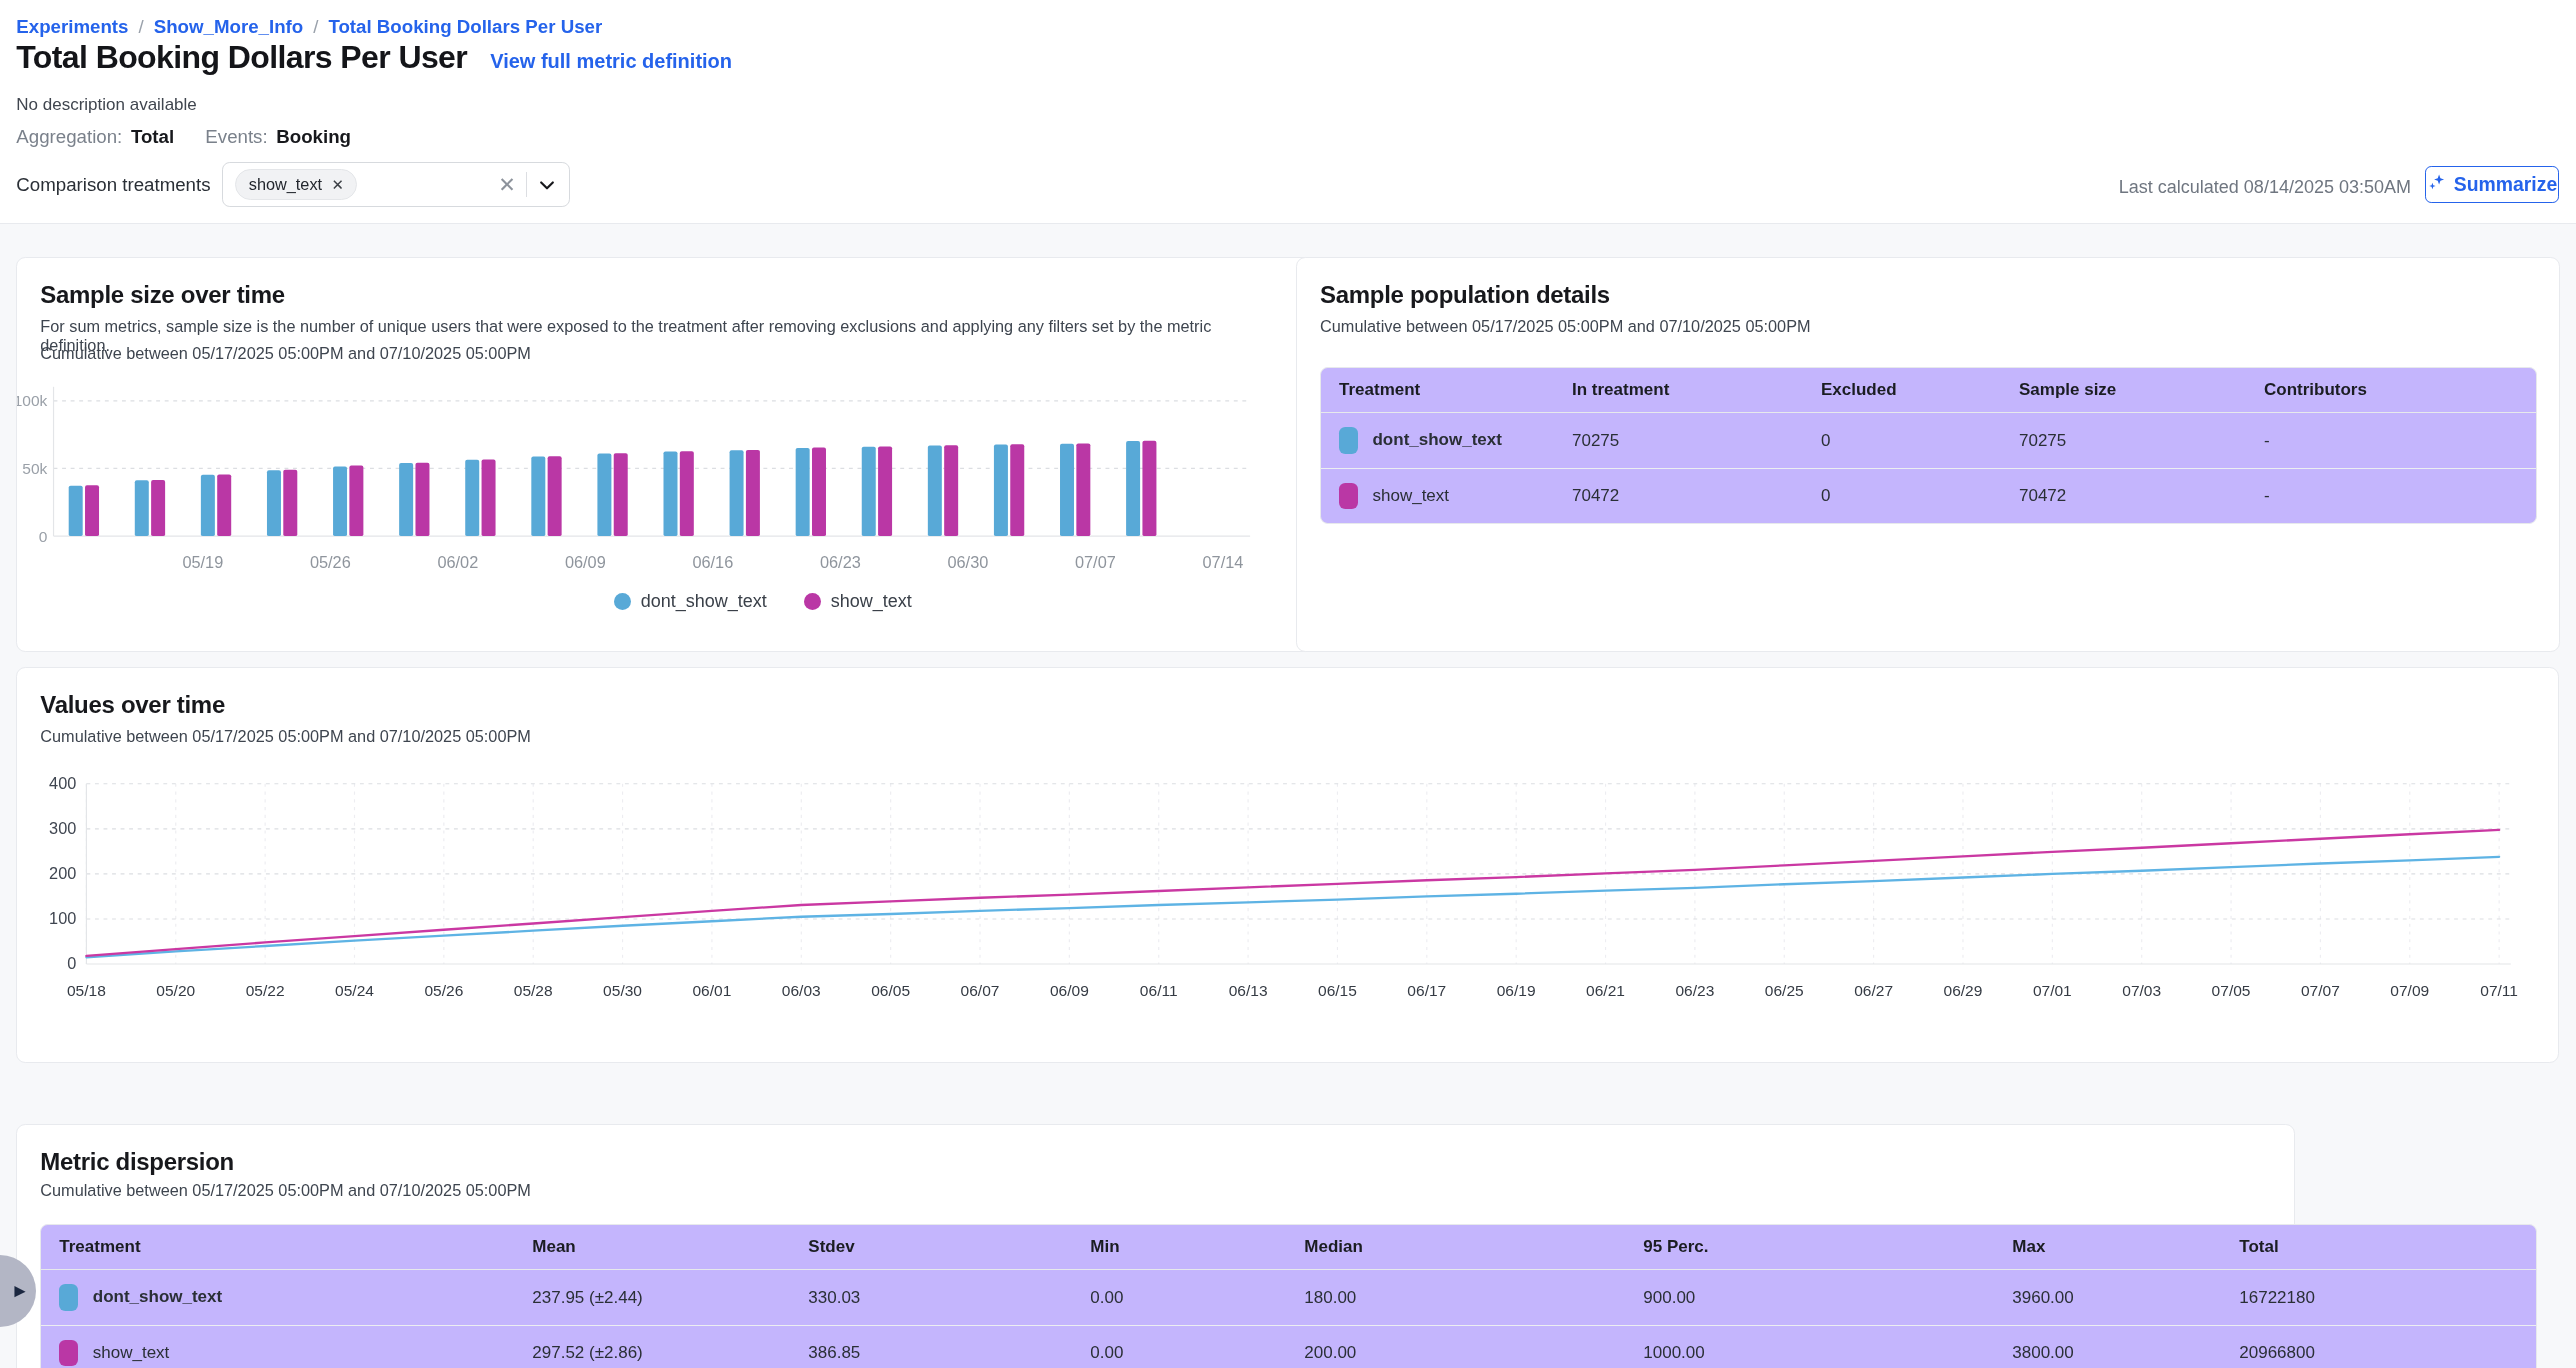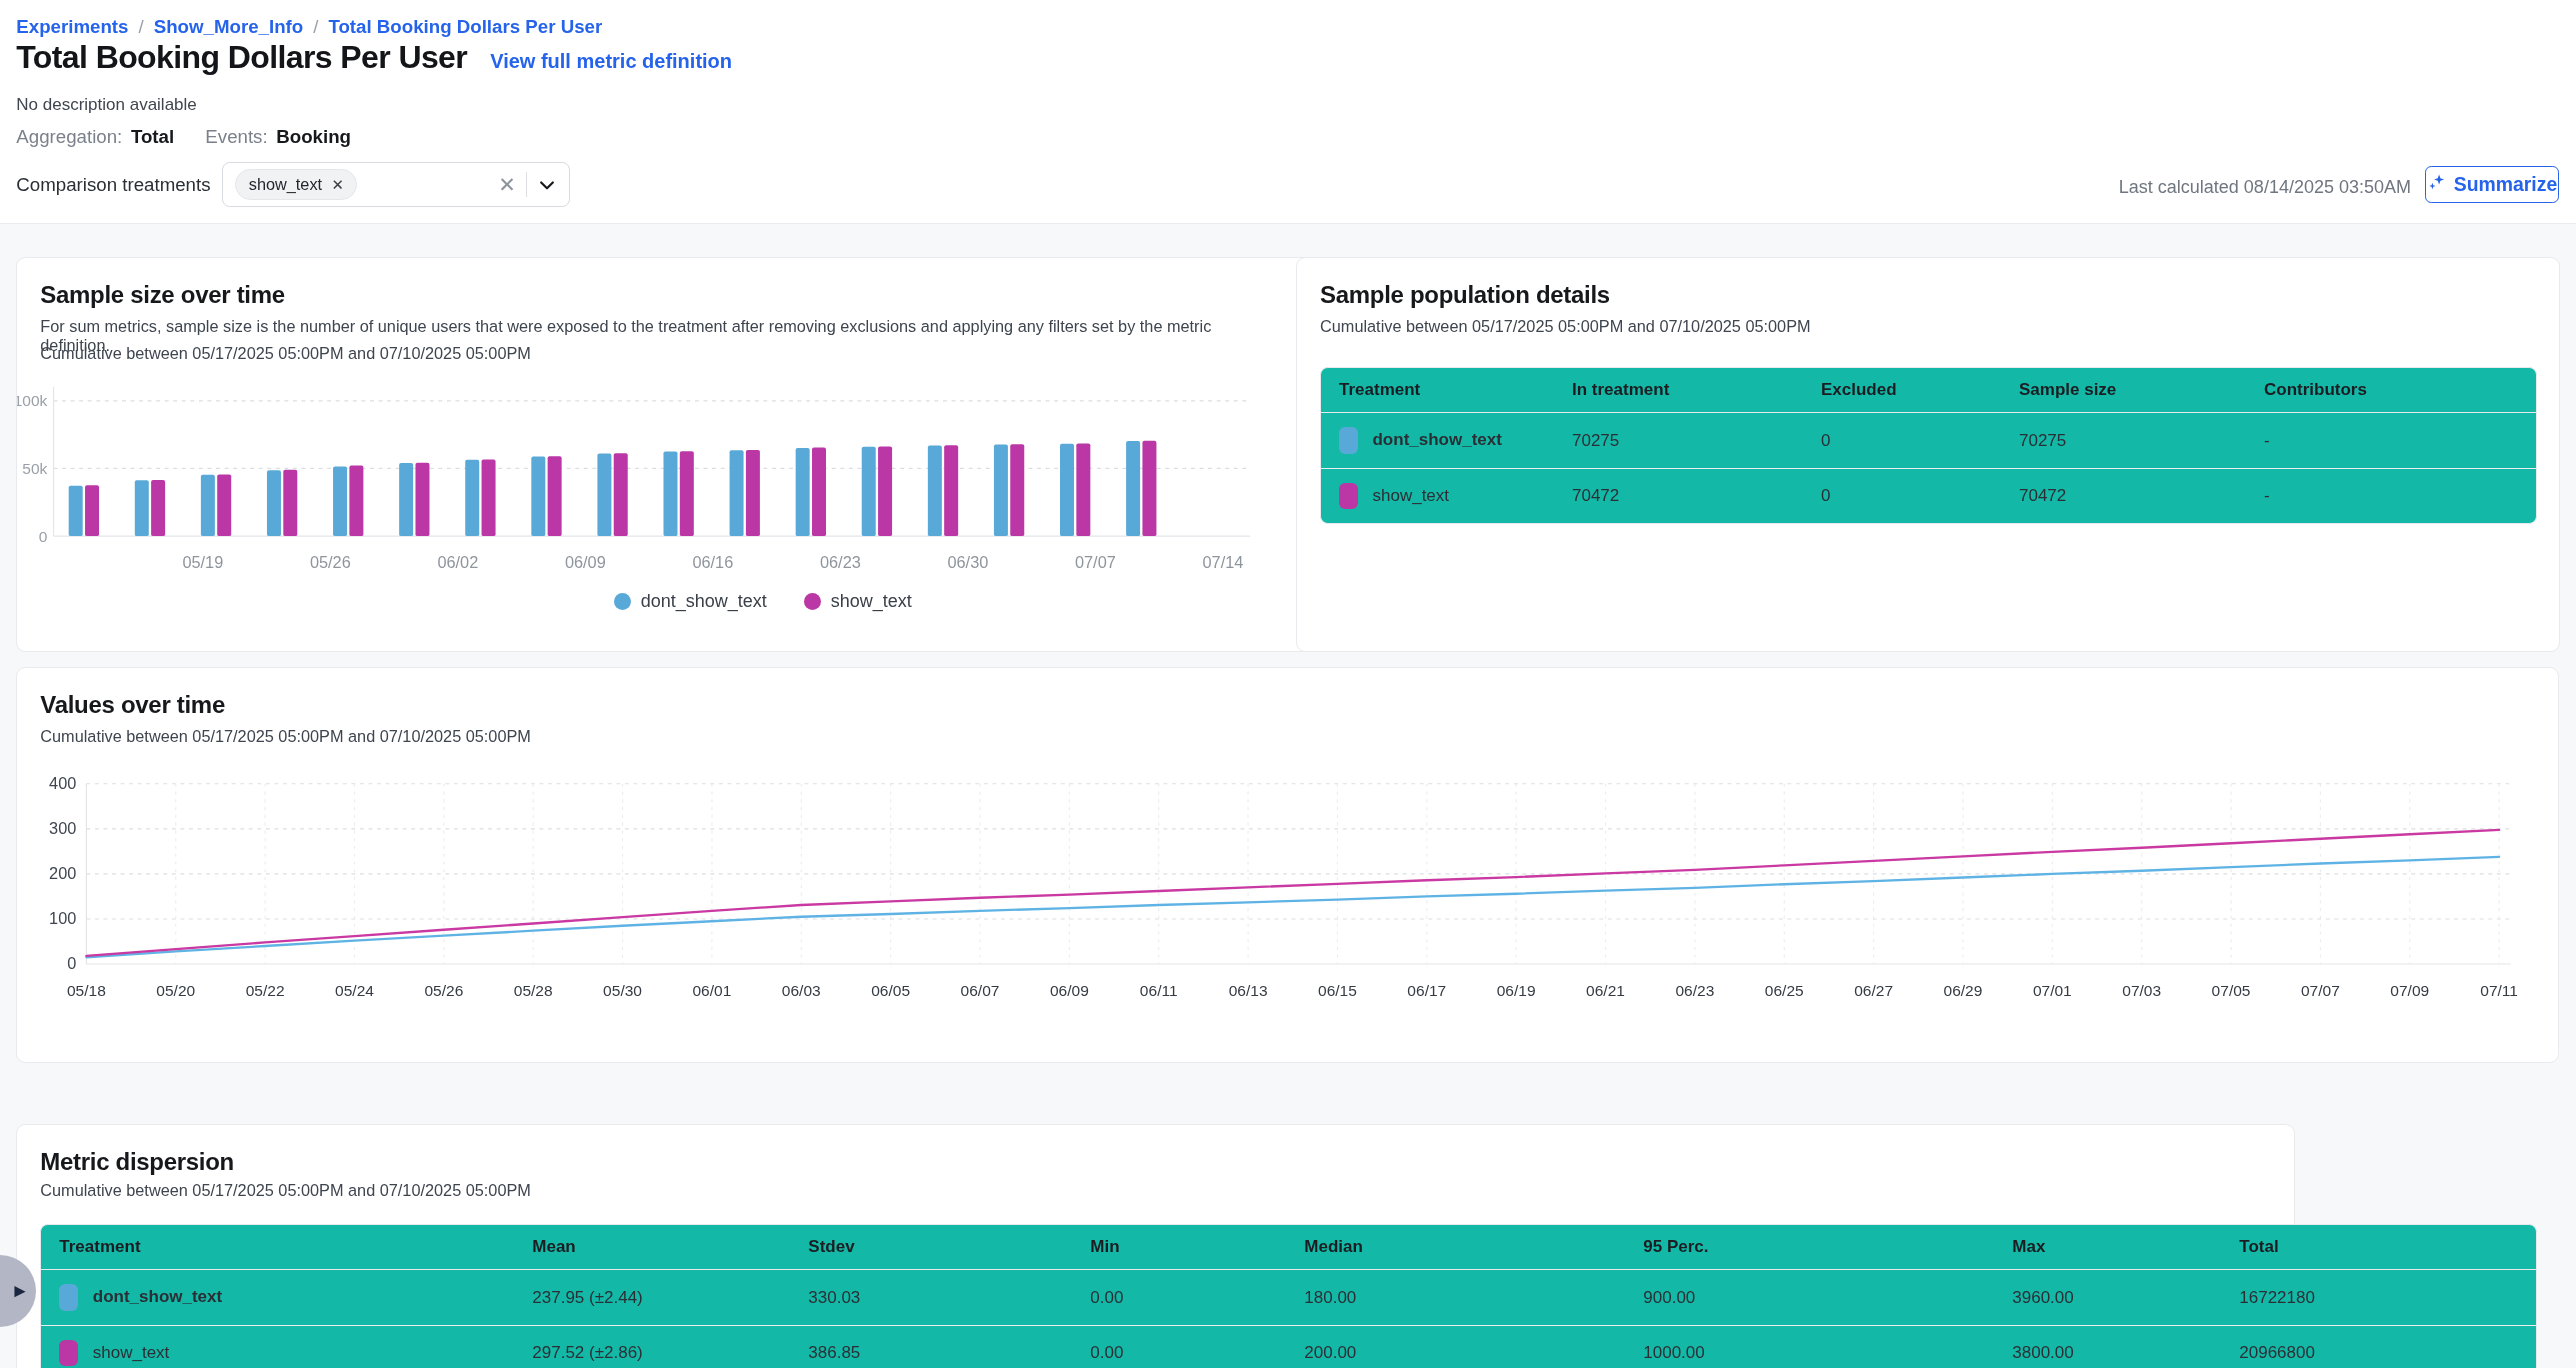--- a/index.html
+++ b/index.html
@@ -47,21 +47,21 @@
   #card-dispersion  { left:16.3px; top:1124px; width:2279px; height:269px; }
   #sample-desc { top:59px; width:1213px; }
   #sample-sub  { top:86px; }
   #pop-sub, #values-sub { top:59px; }
   #disp-sub { top:56px; }
   #bar-chart  { position:absolute; left:0; top:117px; }
   #line-chart { position:absolute; left:0; top:101px; }
   .legend { position:absolute; left:0; right:0; top:333px; display:flex; justify-content:center; gap:37px; }
   .legend-item { display:flex; align-items:center; gap:10px; font-size:18px; color:#3a4049; cursor:pointer; }
   .legend-dot { width:17px; height:17px; border-radius:50%; }
-  .table { position:absolute; border:0.8px solid #e7e9ec; border-radius:7.8px; overflow:hidden; background:#14b8a6; }
+  .table { position:absolute; border:0.8px solid #e7e9ec; border-radius:7.8px; overflow:hidden; background:#c4b5fd; }
   #pop-table  { left:23px; top:109px; width:1217px; }
   #disp-table { left:23px; top:99px; width:2497px; }
   .t-head { display:grid; align-items:center; height:45px; font-size:17px; font-weight:700;
     color:#1b1d22; border-bottom:0.8px solid #e7e9ec; }
   .t-row  { display:grid; align-items:center; height:55px; font-size:17px; color:#2a2f36; }
   .t-row + .t-row { border-top:0.8px solid #eceef1; }
   .pop-grid  { grid-template-columns:233px 249px 198px 245px 1fr; padding-left:18px; }
   .disp-grid { grid-template-columns:473px 276px 282px 214px 339px 369px 227px 1fr; padding-left:18px; }
   .tr-name { display:flex; align-items:center; gap:14.8px; }
   .swatch { width:18.7px; height:26.4px; border-radius:6.2px; flex:0 0 auto; }

